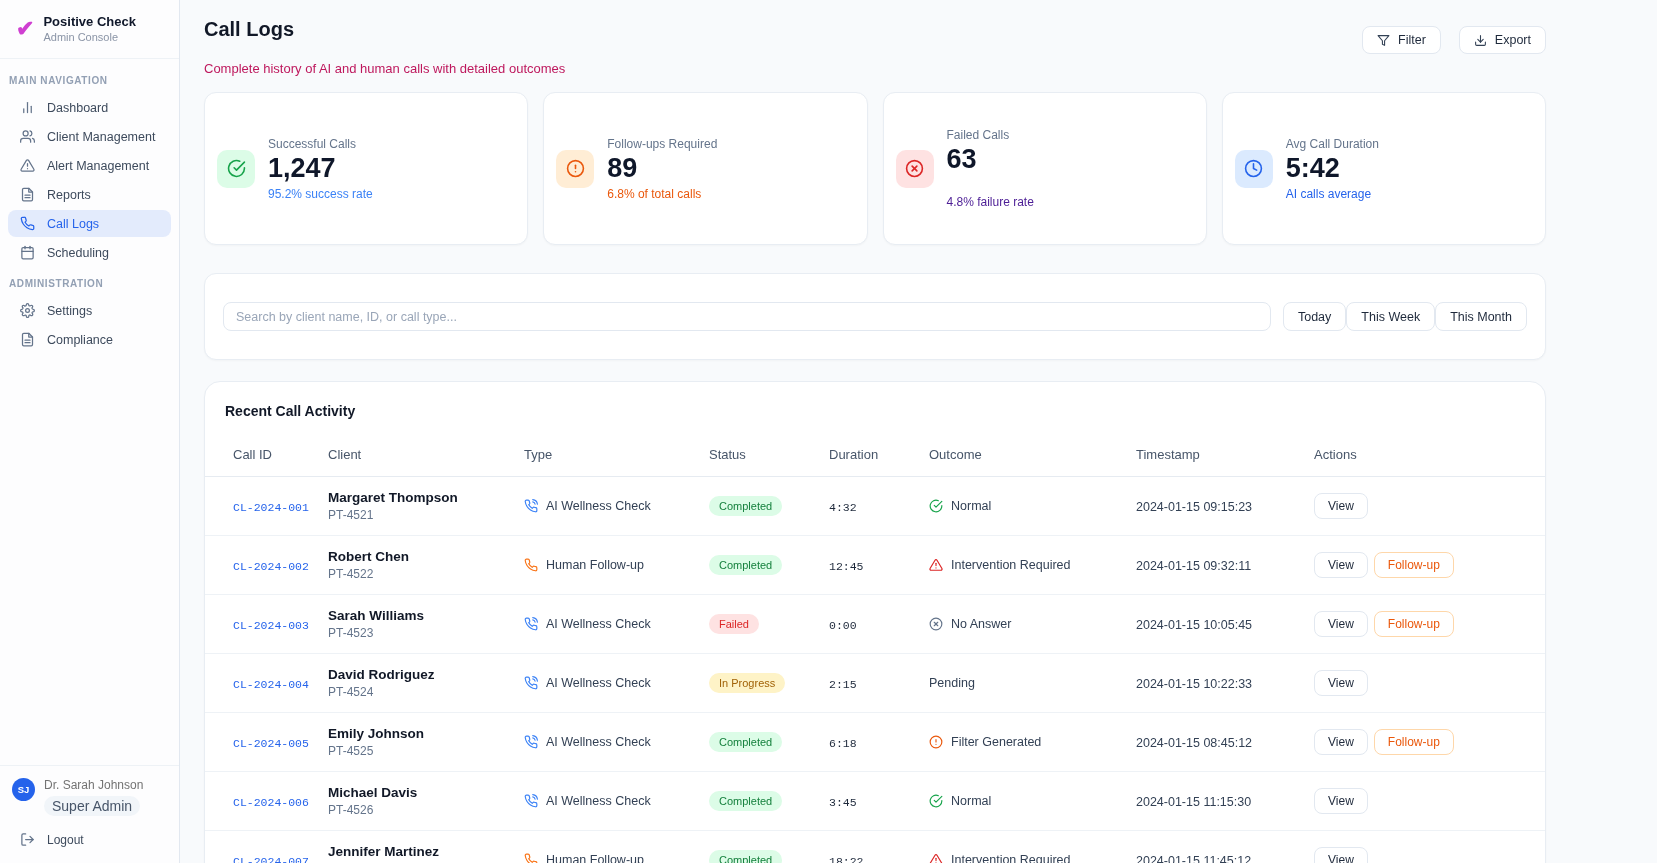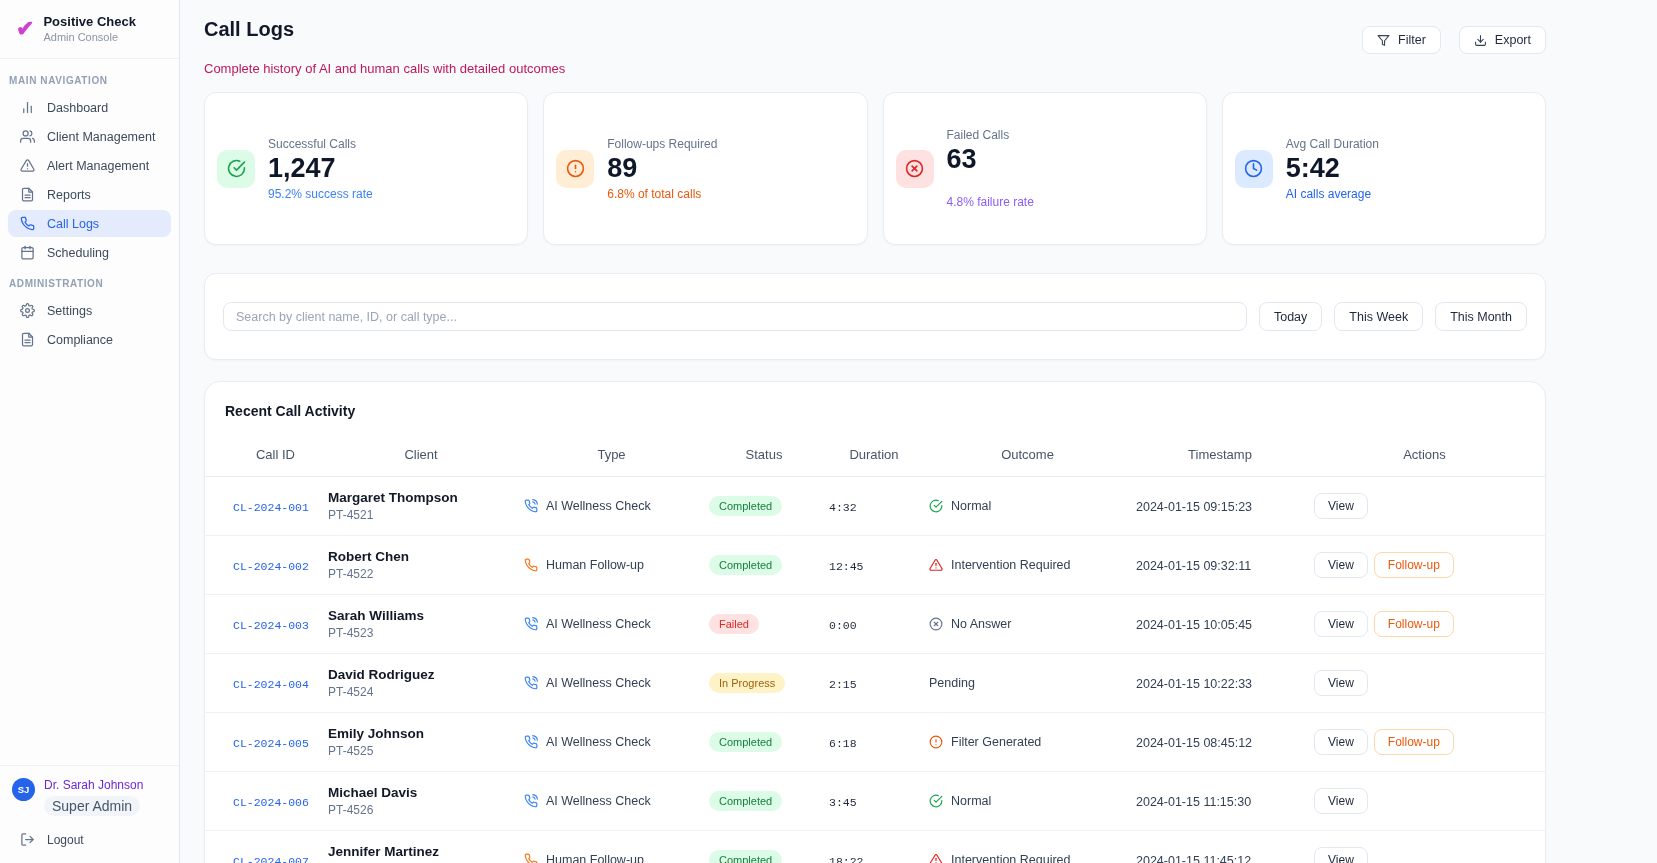--- a/index.html
+++ b/index.html
@@ -36,21 +36,21 @@
   .nav-item.active .icn { color:#2563eb; }
   .icn { display:inline-flex; width:15px; height:15px; }
   .icn svg { width:100%; height:100%; }
 
   .sidebar-user { border-top:1px solid #eef2f6; padding:12px 14px 10px 12px; }
   .user-row { display:flex; gap:9px; }
   .avatar {
     width:23px; height:23px; border-radius:50%; background:#2563eb; color:#fff;
     font-size:9.5px; font-weight:bold; display:flex; align-items:center; justify-content:center; flex:none;
   }
-  .user-name { font-size:12px; color:#6d28d9; }
+  .user-name { font-size:12px; color:#737373; }
   .role-badge {
     display:inline-block; margin-top:4px; font-size:14px; color:#475569;
     background:#f1f5f9; border-radius:999px; padding:2px 8px;
   }
   .logout { display:flex; align-items:center; gap:12px; margin-top:14px; padding:2px 2px 6px 8px; font-size:12px; color:#3d4a5c; cursor:pointer; }
   .logout .icn { color:#64748b; }
 
   
   .main { flex:1; padding:18px 0 0 24px; }
   .main-inner { width:1342px; }
@@ -77,21 +77,21 @@
   .card-icn .icn { width:19px; height:19px; }
   .card-icn.success { background:#dcfce7; color:#16a34a; }
   .card-icn.warning { background:#ffedd5; color:#ea580c; }
   .card-icn.danger  { background:#fee2e2; color:#dc2626; }
   .card-icn.info    { background:#dbeafe; color:#2563eb; }
   .card-label { font-size:12px; color:#64748b; }
   .card-value { font-size:27px; font-weight:bold; color:#0f172a; margin-top:2px; }
   .card-sub { font-size:12px; margin-top:3px; }
   .card-sub.success { color:#3b82f6; }
   .card-sub.warning { color:#ea580c; }
-  .card-sub.danger  { color:#8b5cf6;margin-top:20px; }
+  .card-sub.danger  { color:#4c1d95;margin-top:20px; }
   .card-sub.info    { color:#2563eb; }
 
   
   .filter-panel {
     margin-top:28px; background:#fff; border:1px solid #e8edf3; border-radius:12px;
     padding:28px 18px; display:flex; gap:12px; align-items:center;
     box-shadow:0 1px 2px rgba(16,24,40,0.03);
   }
   .search-input {
     flex:1; height:29px; border:1px solid #e2e8f0; border-radius:8px;
@@ -103,21 +103,21 @@
 
   
   .table-panel {
     margin-top:21px; background:#fff; border:1px solid #e8edf3; border-radius:16px;
     padding-top:21px; overflow:hidden; height:520px;
     box-shadow:0 1px 2px rgba(16,24,40,0.03);
   }
   .table-title { font-size:14px; font-weight:bold; color:#111827; padding:0 20px 20px 20px; }
   table { border-collapse:collapse; width:100%; table-layout:fixed; }
   th {
-    text-align:center; font-weight:normal; color:#475569; font-size:13px;
+    text-align:left; font-weight:normal; color:#475569; font-size:13px;
     padding:8px 10px 14px 0; border-bottom:1px solid #e6ebf1;
   }
   td { padding:13px 10px 13px 0; border-bottom:1px solid #eef2f6; vertical-align:middle; }
   th:first-child, td:first-child { padding-left:28px; }
   .col-id{width:123px}.col-client{width:196px}.col-type{width:185px}.col-status{width:120px}
   .col-dur{width:100px}.col-out{width:207px}.col-ts{width:178px}.col-act{width:auto}
   .call-id { font-family:"Liberation Mono", monospace; font-size:11.5px; color:#2563eb; }
   .client-name { font-size:13.5px; color:#111827; font-weight:bold; }
   .client-id { font-size:12px; color:#64748b; margin-top:3px; }
   .type-cell, .outcome-cell { display:flex; align-items:center; gap:8px; font-size:12.5px; color:#334155; }
@@ -345,21 +345,21 @@
             <div>
               <div class="card-label">Avg Call Duration</div>
               <div class="card-value">5:42</div>
               <div class="card-sub info">AI calls average</div>
             </div>
           </div>
         </div>
 
       <div class="filter-panel">
         <input class="search-input" placeholder="Search by client name, ID, or call type..." style="">
-        <span id="range-buttons" style="display:flex;gap:12px">
+        <span id="range-buttons" style="display:flex;gap:0">
             <button class="btn range-btn">Today</button>
             <button class="btn range-btn">This Week</button>
             <button class="btn range-btn">This Month</button>
           </span>
       </div>
 
       <div class="table-panel">
         <div class="table-title">Recent Call Activity</div>
         <table>
           <thead>

